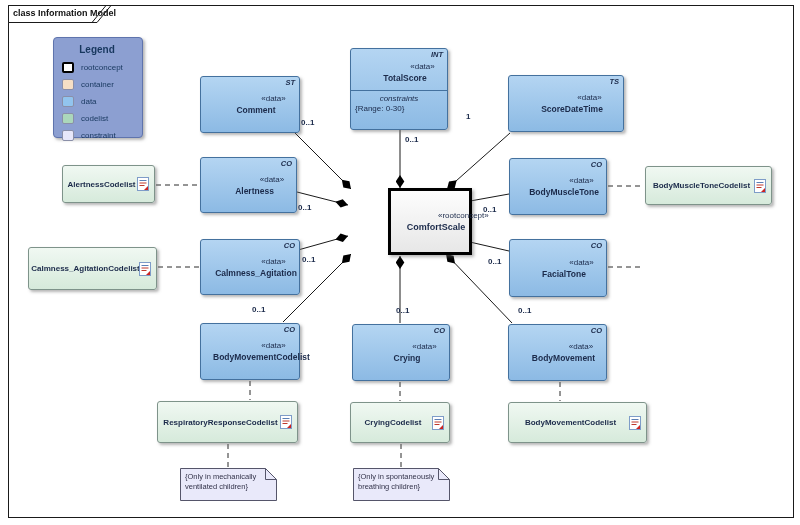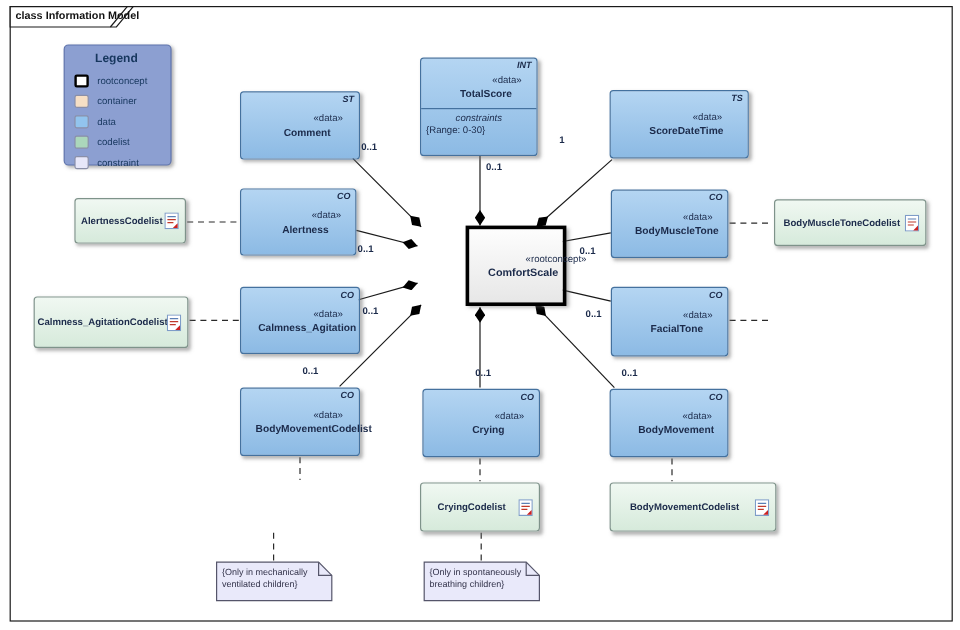--- a/index.html
+++ b/index.html
@@ -312,20 +312,32 @@
           <rect x="0.5" y="0.5" width="11" height="13" fill="#ffffff" stroke="#7E9CC8"></rect>
           <line x1="2.5" y1="3.5" x2="9.5" y2="3.5" stroke="#5B7FB4"></line>
           <line x1="2.5" y1="6" x2="9.5" y2="6" stroke="#C0392B"></line>
           <line x1="2.5" y1="8.5" x2="7.5" y2="8.5" stroke="#C0392B"></line>
           <path d="M7,13 L11,13 L11,9 Z" fill="#CC2222"></path>
         </svg>
     </span>
   </div>
 
 
+  <div class="cnode" style="left:157px;top:401px;width:141px;height:42px;">
+    <span class="cname">RespiratoryResponseCodelist</span>
+    <span class="doc-icon">
+      <svg width="12" height="14" viewBox="0 0 12 14">
+          <rect x="0.5" y="0.5" width="11" height="13" fill="#ffffff" stroke="#7E9CC8"></rect>
+          <line x1="2.5" y1="3.5" x2="9.5" y2="3.5" stroke="#5B7FB4"></line>
+          <line x1="2.5" y1="6" x2="9.5" y2="6" stroke="#C0392B"></line>
+          <line x1="2.5" y1="8.5" x2="7.5" y2="8.5" stroke="#C0392B"></line>
+          <path d="M7,13 L11,13 L11,9 Z" fill="#CC2222"></path>
+        </svg>
+    </span>
+  </div>
 
   <div class="cnode" style="left:350px;top:402px;width:100px;height:41px;">
     <span class="cname">CryingCodelist</span>
     <span class="doc-icon">
       <svg width="12" height="14" viewBox="0 0 12 14">
           <rect x="0.5" y="0.5" width="11" height="13" fill="#ffffff" stroke="#7E9CC8"></rect>
           <line x1="2.5" y1="3.5" x2="9.5" y2="3.5" stroke="#5B7FB4"></line>
           <line x1="2.5" y1="6" x2="9.5" y2="6" stroke="#C0392B"></line>
           <line x1="2.5" y1="8.5" x2="7.5" y2="8.5" stroke="#C0392B"></line>
           <path d="M7,13 L11,13 L11,9 Z" fill="#CC2222"></path>

